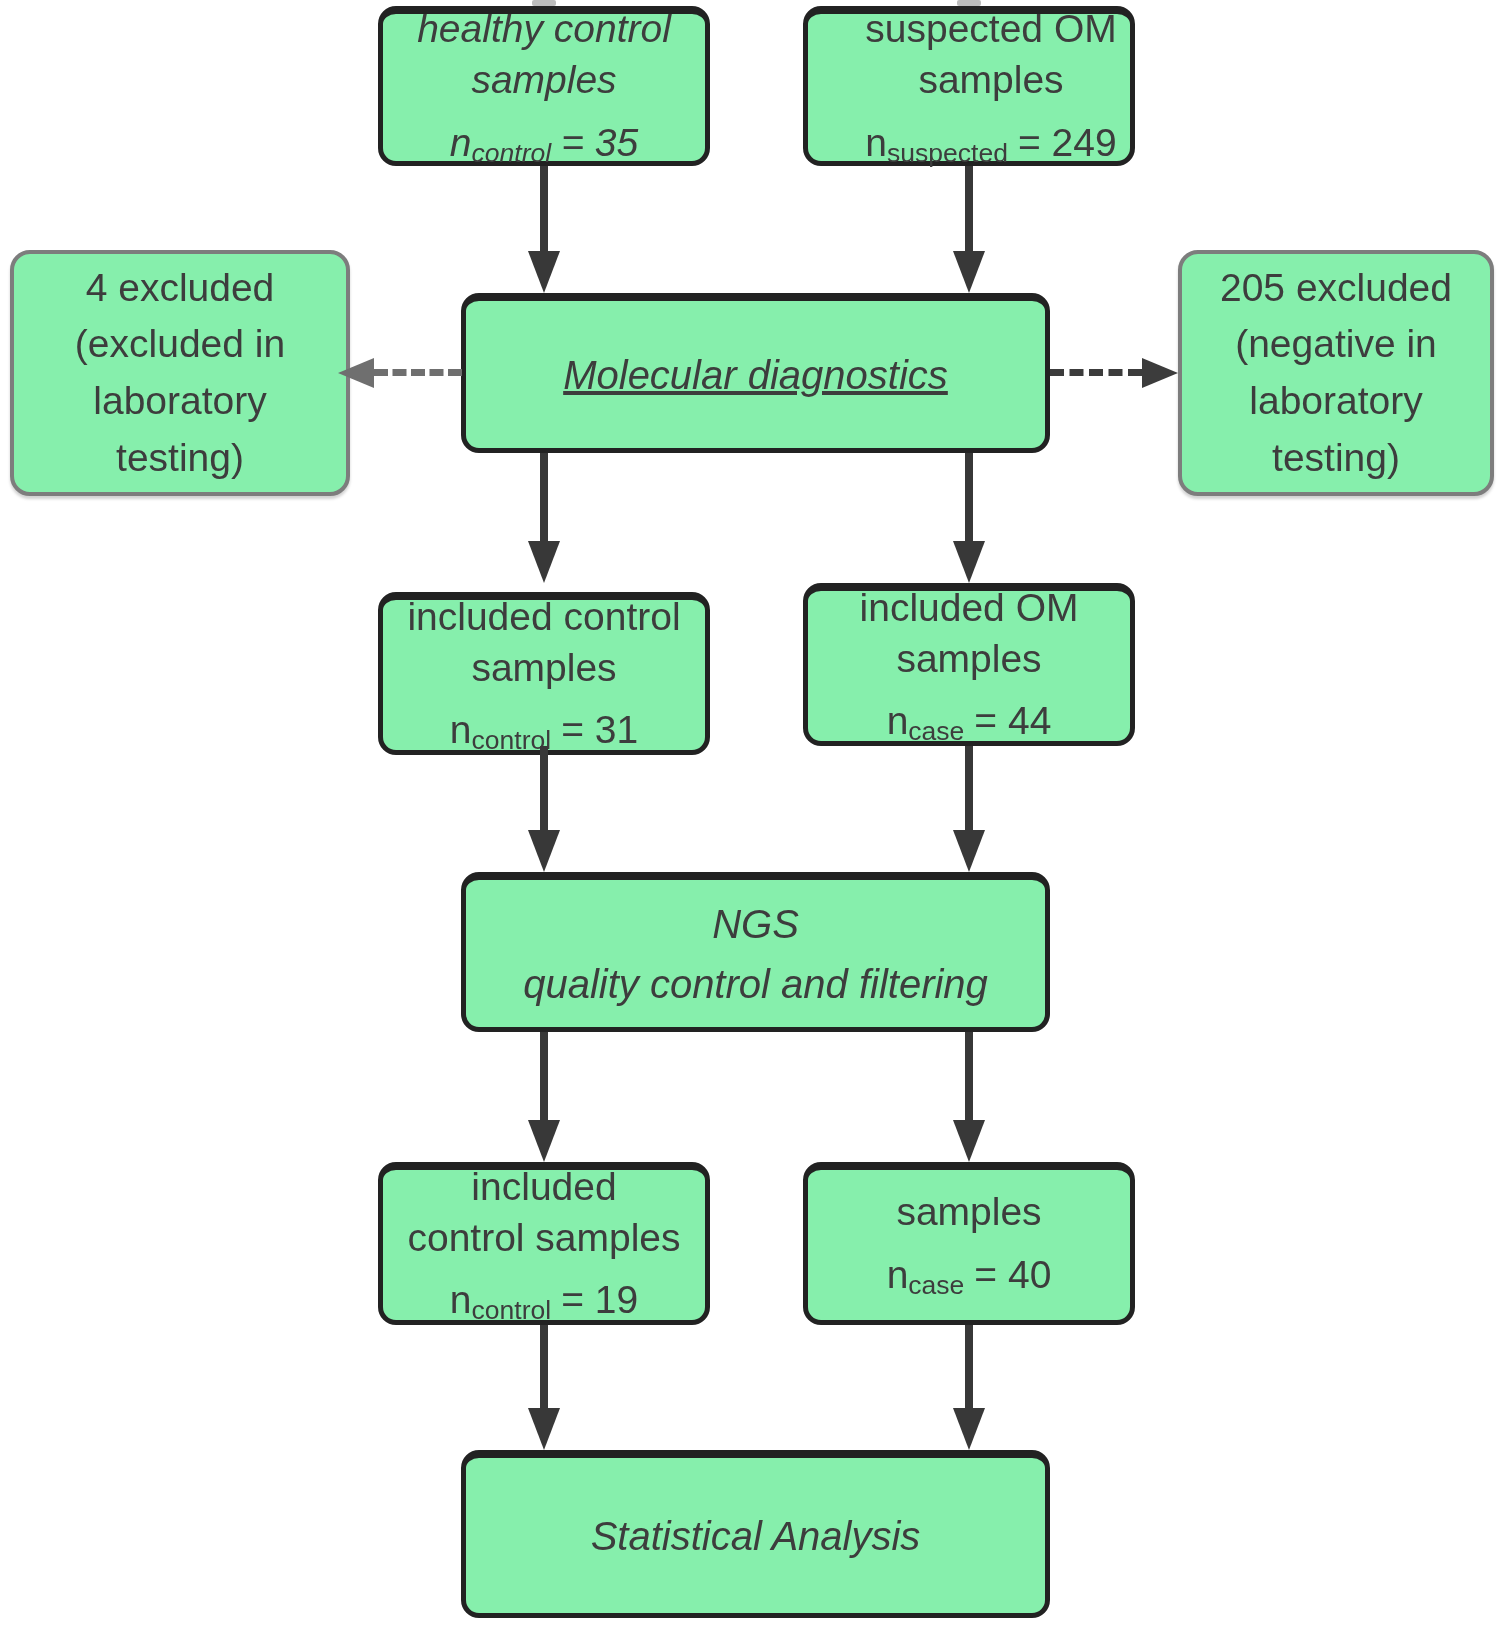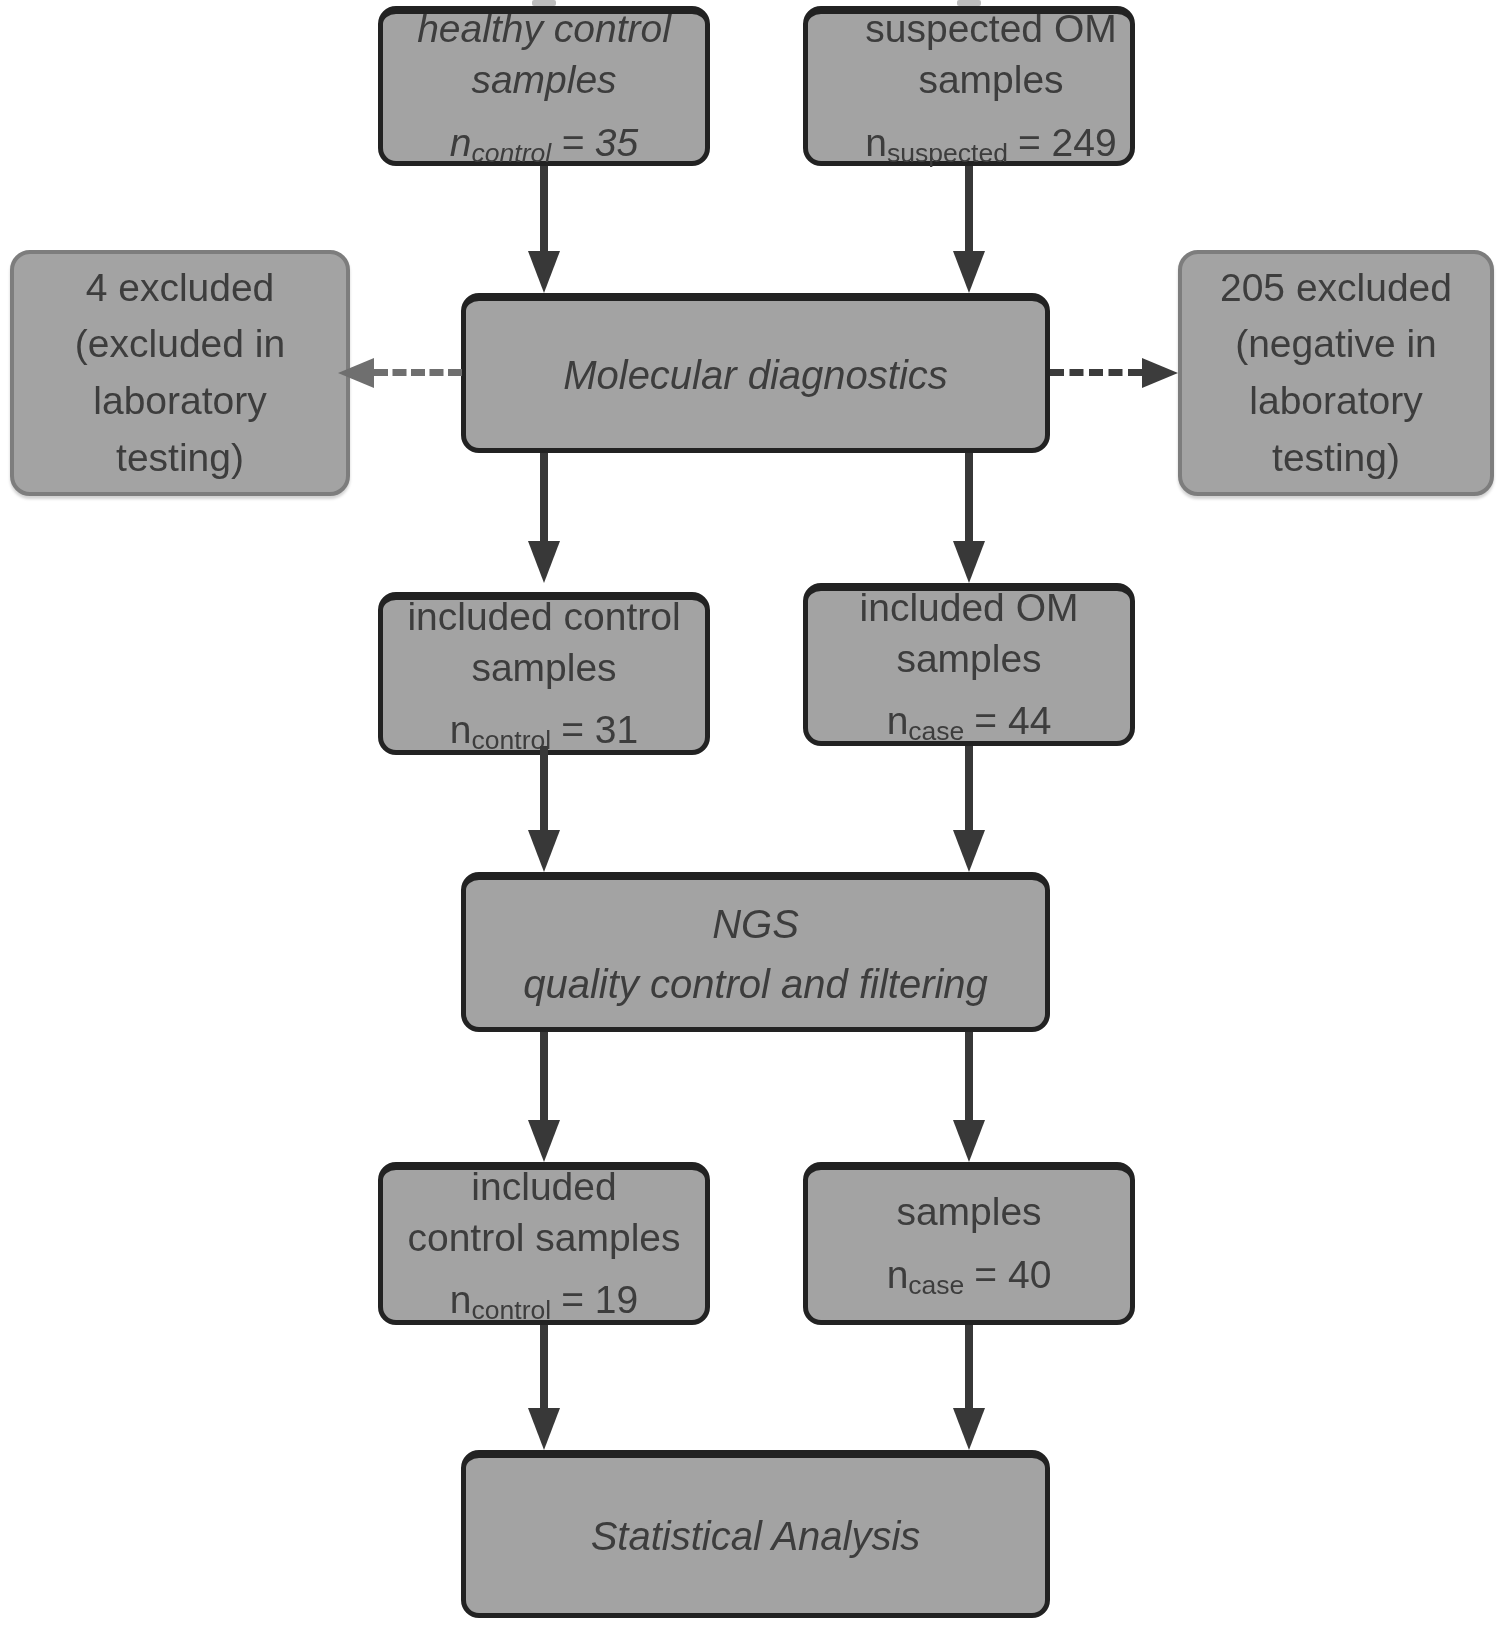--- a/index.html
+++ b/index.html
@@ -9,21 +9,21 @@
     height: 1625px;
     background: #ffffff;
     font-family: "Liberation Sans", sans-serif;
     color: #3d3d3d;
     overflow: hidden;
   }
   
   .box {
     position: absolute;
     box-sizing: border-box;
-    background: #a3a3a3;
+    background: #86efac;
     border: 5px solid #222222;
     border-top-width: 8px;
     border-radius: 18px;
     display: flex;
     flex-direction: column;
     align-items: center;
     justify-content: center;
     text-align: center;
     font-size: 39px;
     line-height: 1.3;
@@ -113,21 +113,21 @@
     <div>testing)</div>
   </div>
 
   <div class="box side" style="left:1178px; top:250px; width:316px; height:246px;">
     <div>205 excluded</div>
     <div>(negative in</div>
     <div>laboratory</div>
     <div>testing)</div>
   </div>
 
-  <div class="box wide it" style="left:461px; top:293px; width:589px; height:160px;">
+  <div class="box wide it" style="left:461px; top:293px; width:589px; height:160px;text-decoration:underline;">
     <div>Molecular diagnostics</div>
   </div>
 
   <div class="dhead-left" style="left:338px; top:358px;"></div>
   <div class="dashline" style="left:374px; top:369px; width:88px;"></div>
   <div class="dashline dark" style="left:1050px; top:369px; width:92px;"></div>
   <div class="dhead-right" style="left:1142px; top:358px;"></div>
 
   <div class="vline" style="left:540px; top:453px; height:94px;"></div>
   <div class="vhead" style="left:528px; top:541px;"></div>

